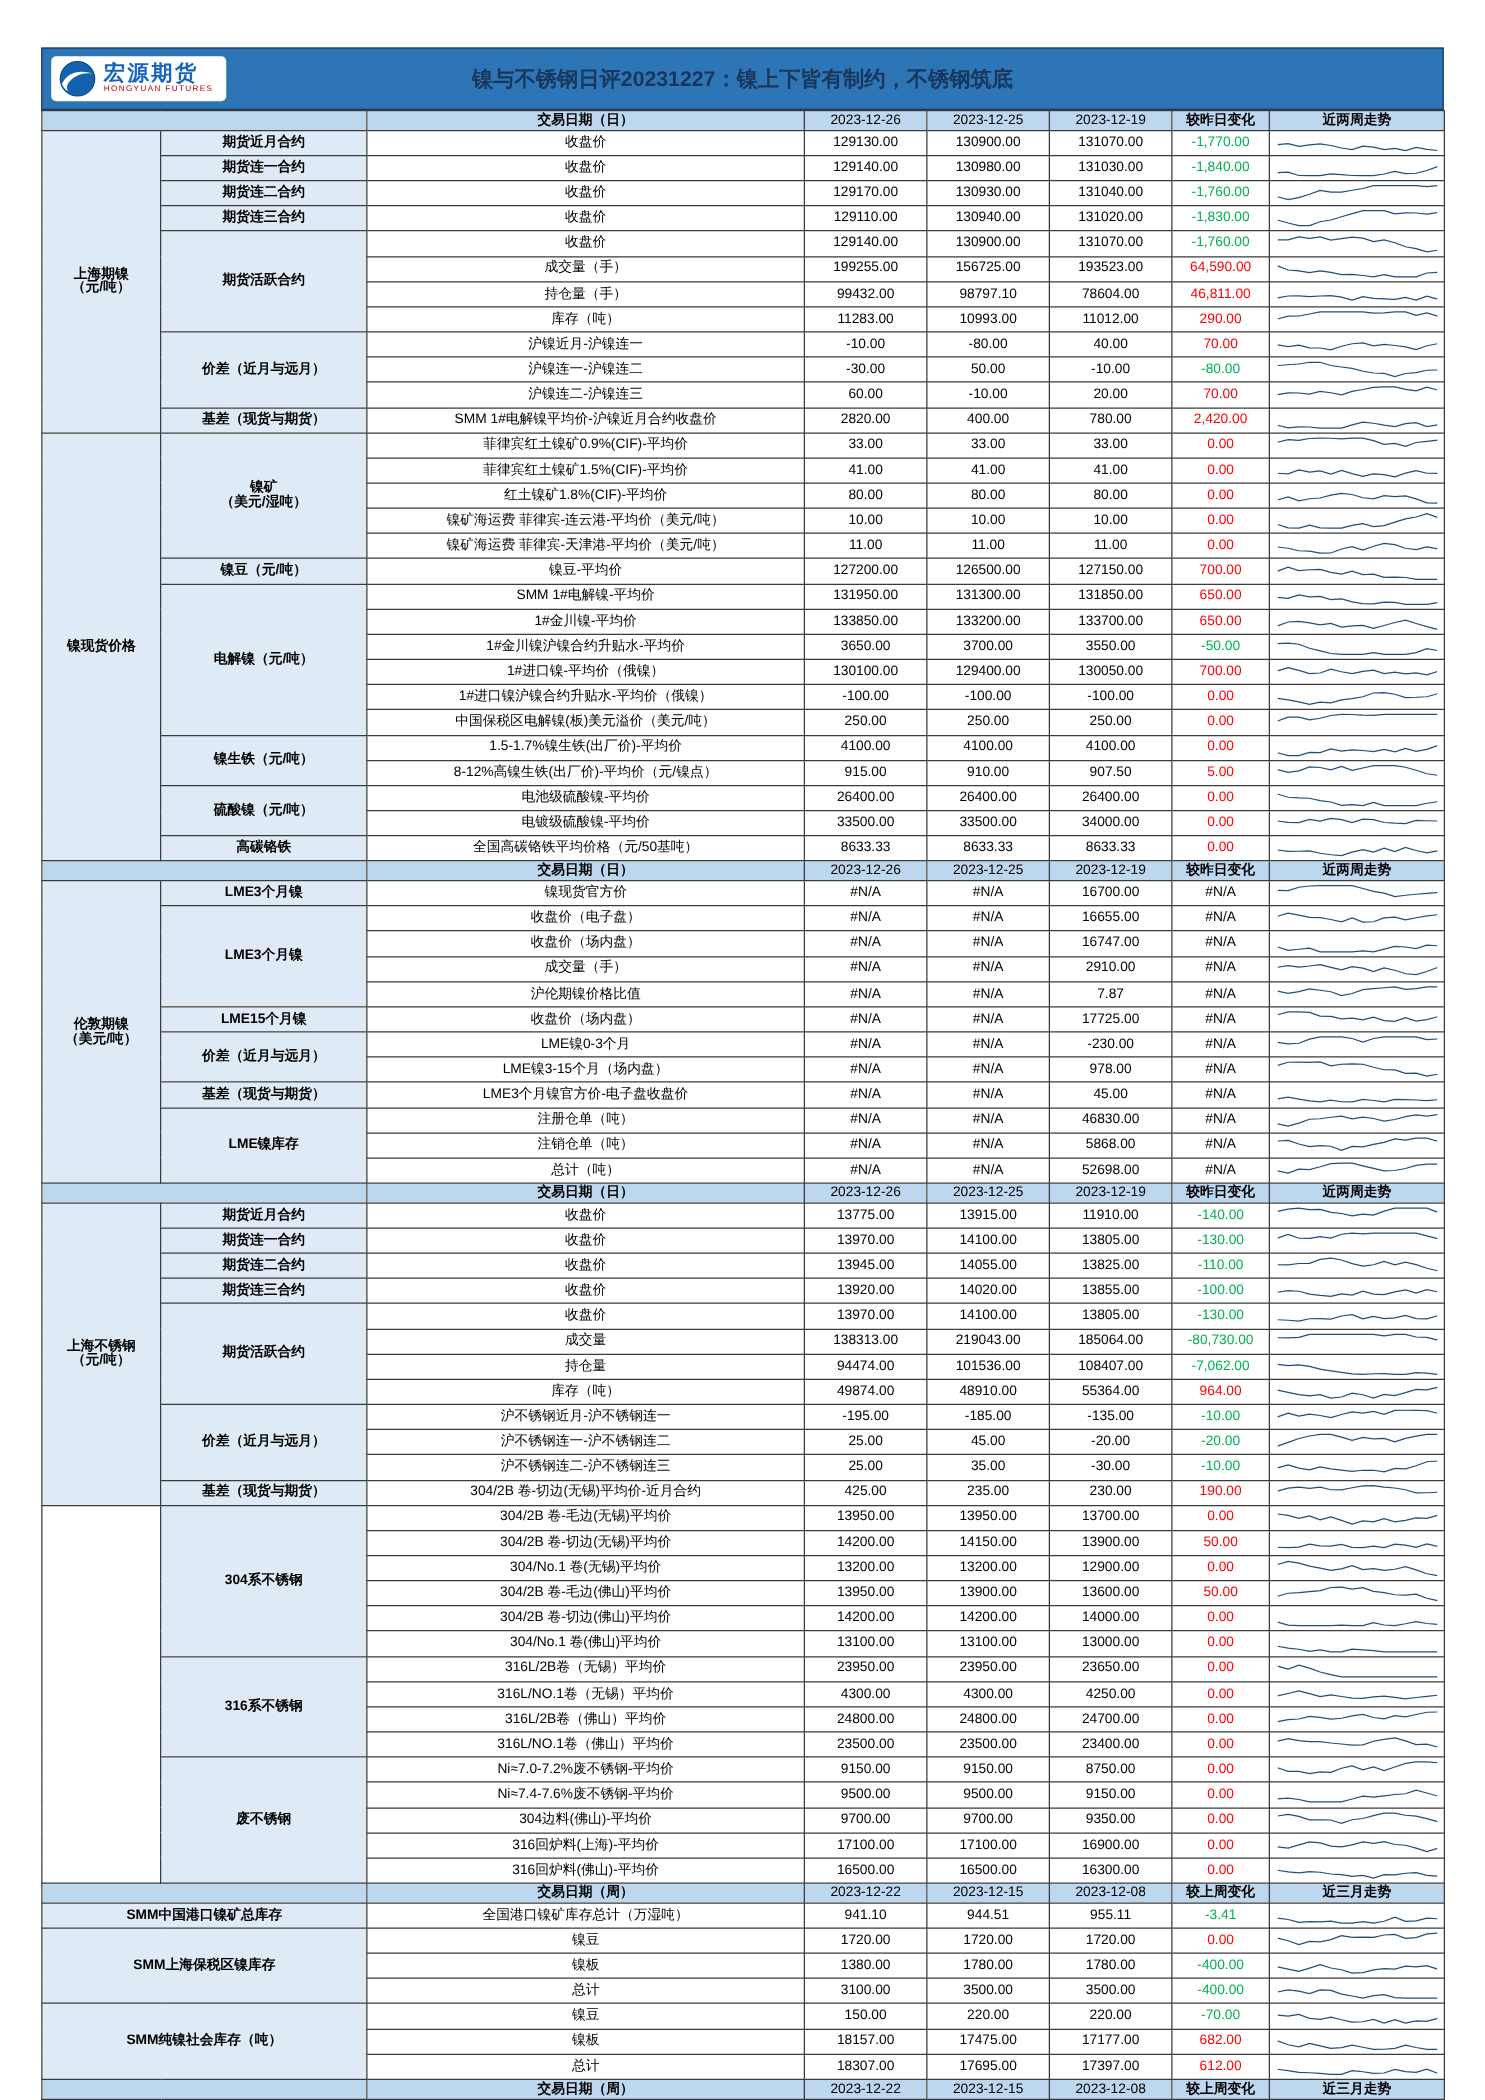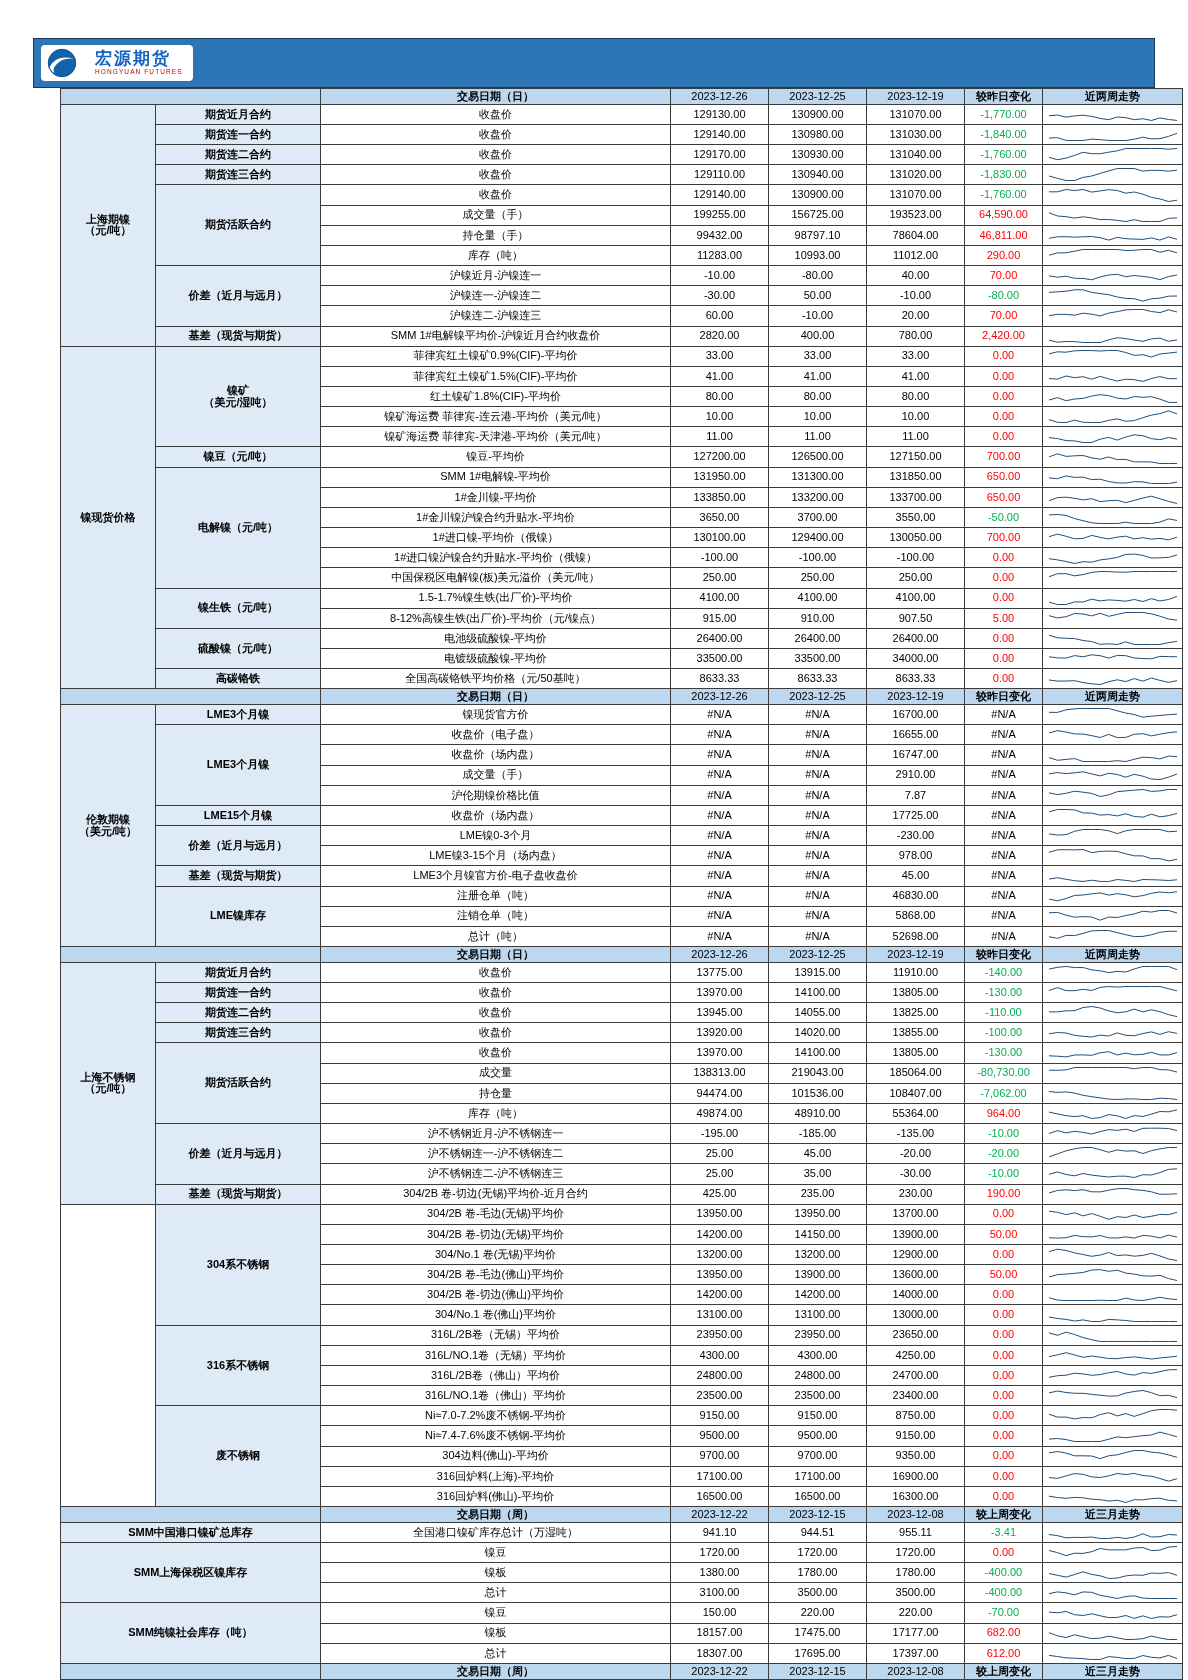--- a/index.html
+++ b/index.html
@@ -3,28 +3,28 @@
 <meta charset="utf-8">
 <style>
   * { box-sizing: border-box; margin: 0; padding: 0; }
   html, body { width: 1188px; height: 1680px; background: #ffffff; overflow: hidden;
     font-family: "Liberation Sans", "DejaVu Sans", sans-serif; }
   .sheet { position: absolute; left: 33px; top: 38px; width: 1122px; }
 
   .titlebar { height: 50px; background: var(--title-bar-bg); border: 1px solid #17375D;
     display: flex; align-items: center; position: relative; }
   .logo { background: #ffffff; border-radius: 4px; margin-left: 7px; padding: 3px 10px 3px 6px;
-    display: flex; align-items: center; gap: 18px; z-index: 2; position: relative; }
+    display: flex; align-items: center; gap: 6px; z-index: 2; position: relative; }
   .logo-icon { width: 30px; height: 30px; display: block; }
   .logo-name { font-size: 17px; font-weight: bold; color: var(--logo-blue); letter-spacing: 2px; line-height: 1; }
   .logo-sub { font-size: 6.5px; color: var(--logo-red); letter-spacing: 1.1px; line-height: 1; margin-top: 2px; }
   .title { position: absolute; left: 0; right: 0; text-align: center; font-size: 17px;
     font-weight: bold; color: var(--title-text); z-index: 1; }
 
-  table.report-table { border-collapse: collapse; table-layout: fixed; width: 1122px; height: 1592px; margin-left: 27px; }
+  table.report-table { border-collapse: collapse; table-layout: fixed; width: 1122px; height: 1592px; }
   .report-table td { border: 1px solid var(--grid-border); font-size: 11px; line-height: 1.05;
     text-align: center; vertical-align: middle; padding: 0 2px; overflow: hidden;
     white-space: nowrap; color: #000; }
 
   .report-table .dates-row td { background: var(--header-row-bg); }
   .report-table .dates-row .dlabel { font-weight: bold; }
   .report-table .gcell, .report-table .scell { background: var(--group-cell-bg);
     font-weight: bold; white-space: pre-line; }
   .report-table .gcell.empty { background: #ffffff; }
   .report-table .lcell { background: #ffffff; }
@@ -46,20 +46,21 @@
       <svg class="logo-icon" viewBox="0 0 36 36">
         <circle cx="18" cy="18" r="16.5" fill="#1262AE"></circle>
         <path d="M3 23 Q 11 7 33 13 Q 19 11 11 20 Q 6 25 9 30 Q 4 27 3 23 Z" fill="#ffffff"></path>
         <circle cx="18" cy="18" r="16.5" fill="none" stroke="#0B4F8E" stroke-width="1.2"></circle>
       </svg>
       <div class="logo-text">
         <div class="logo-name">宏源期货</div>
         <div class="logo-sub">HONGYUAN FUTURES</div>
       </div>
     </div>
+    <div class="title">镍与不锈钢日评20231227：镍上下皆有制约，不锈钢筑底</div>
   </div>
 
   <table class="report-table">
     <colgroup>
       <col style="width:95px">
         <col style="width:165px">
         <col style="width:350px">
       <col style="width:98px">
         <col style="width:98px">
         <col style="width:98px">

